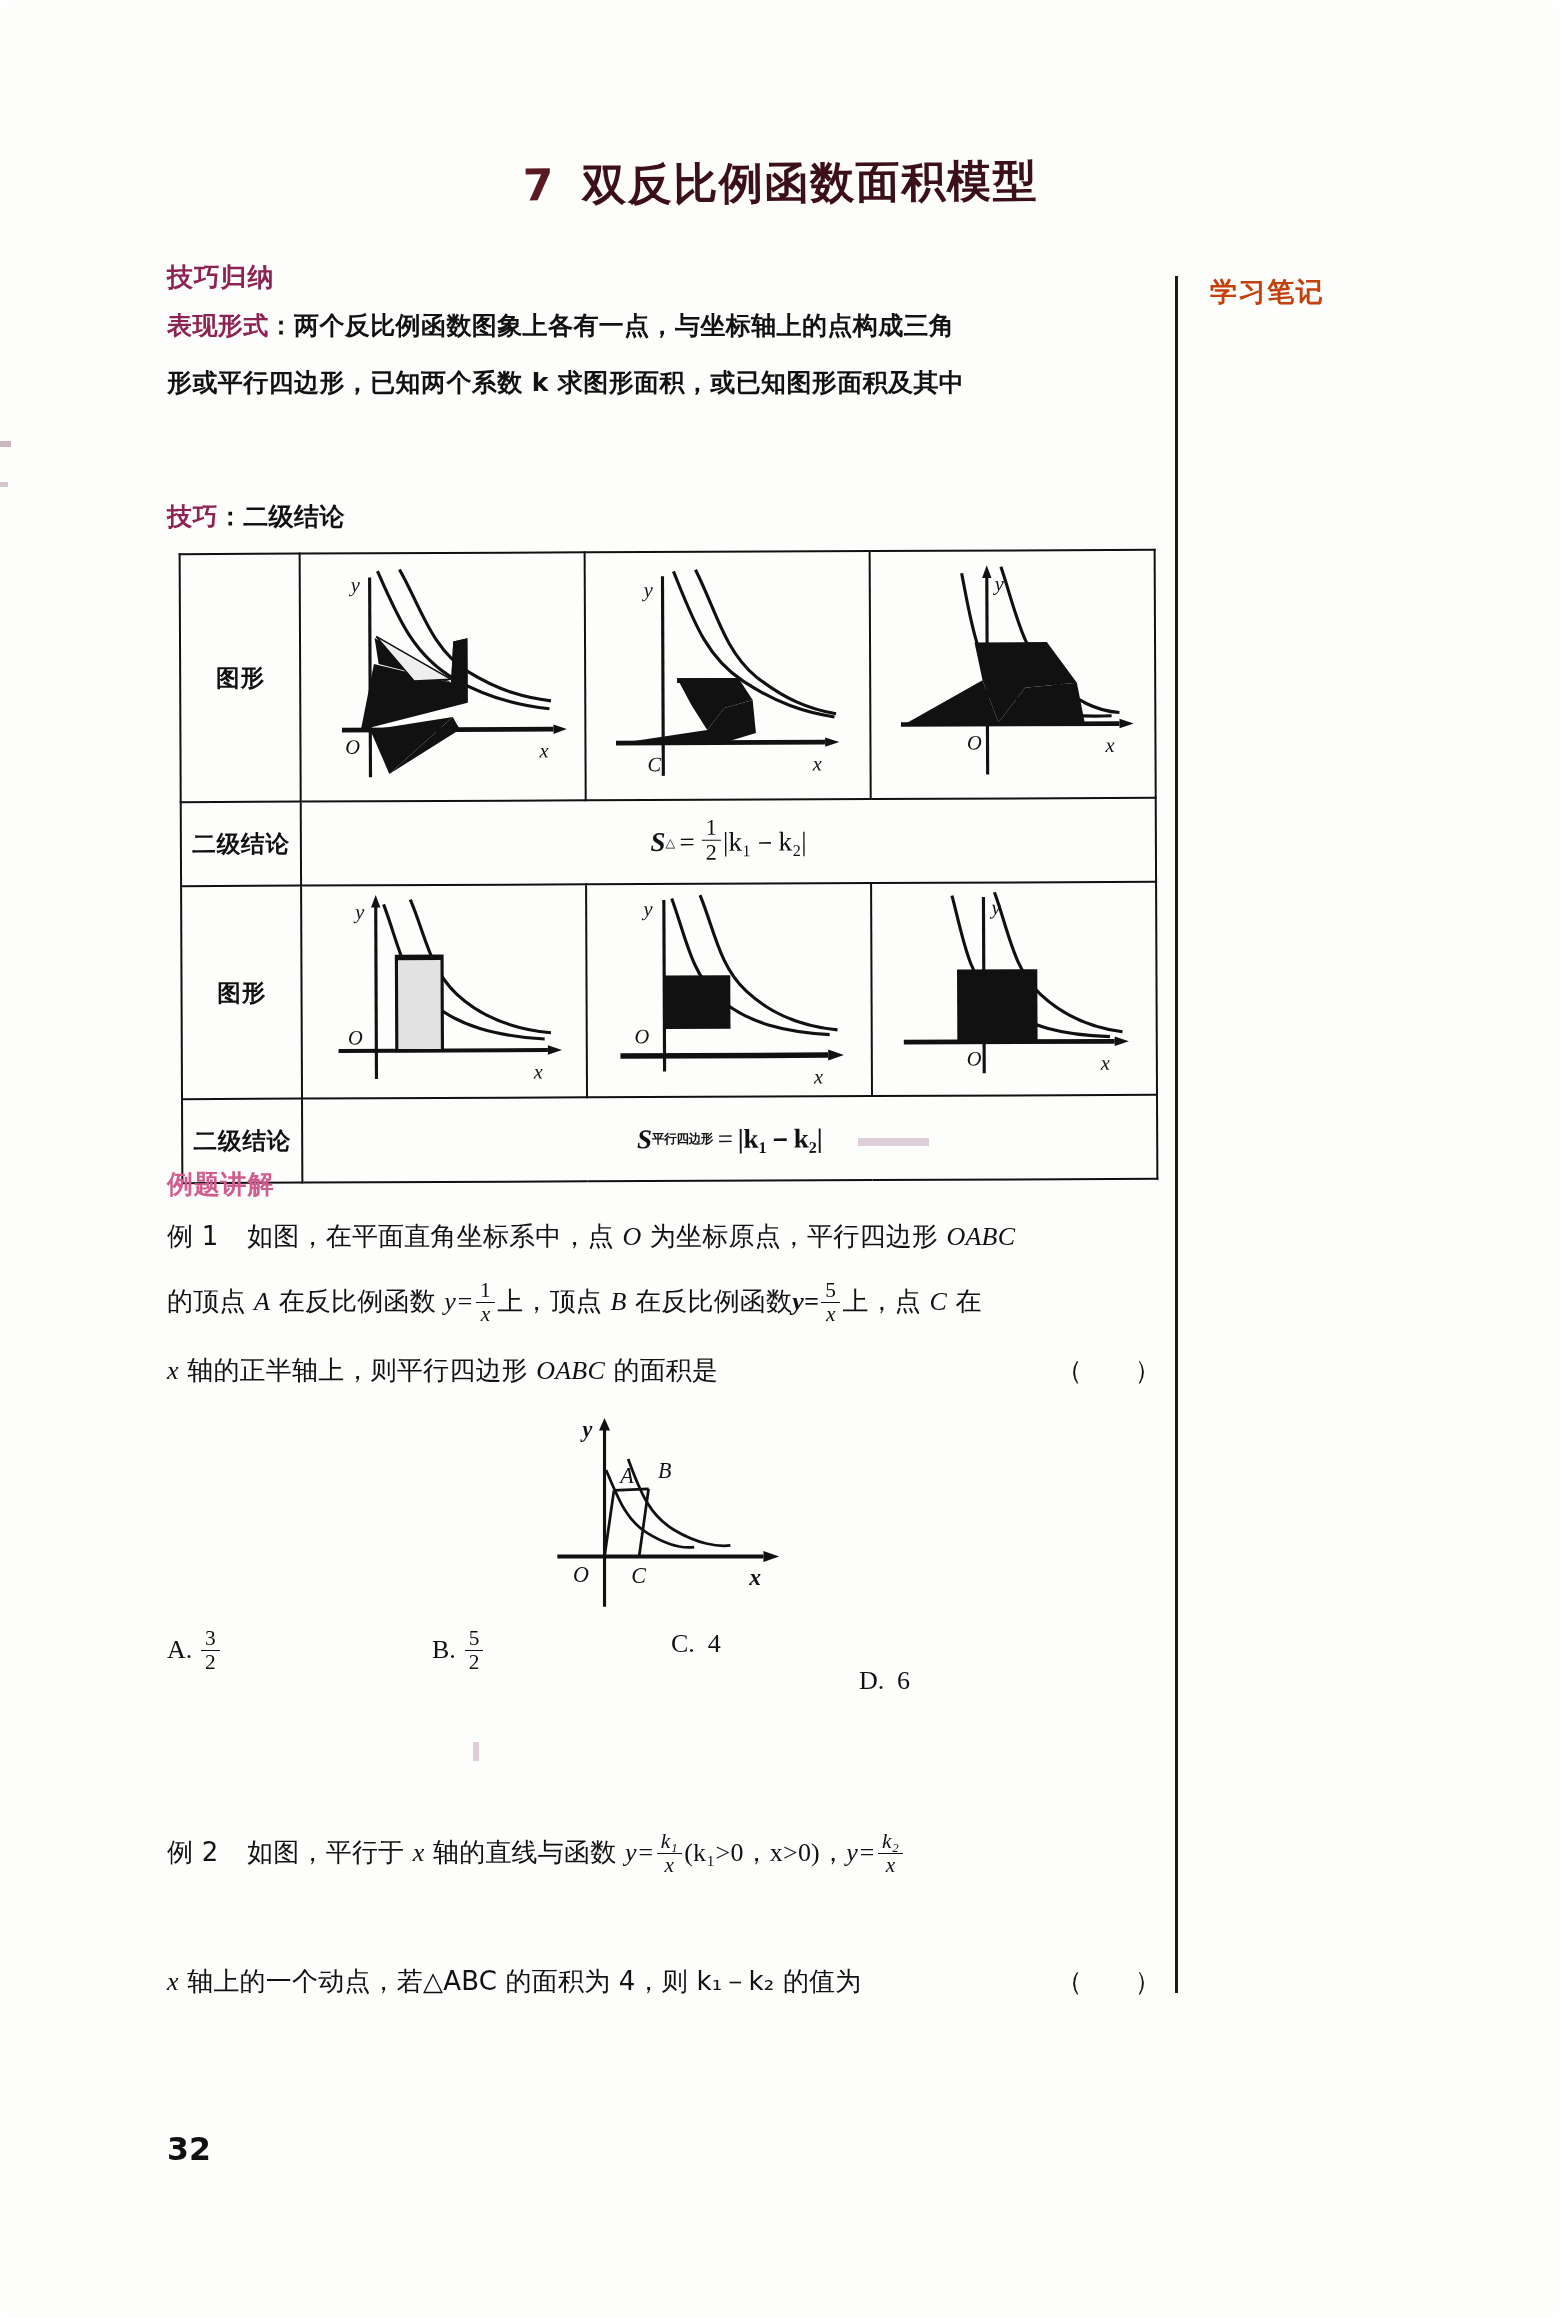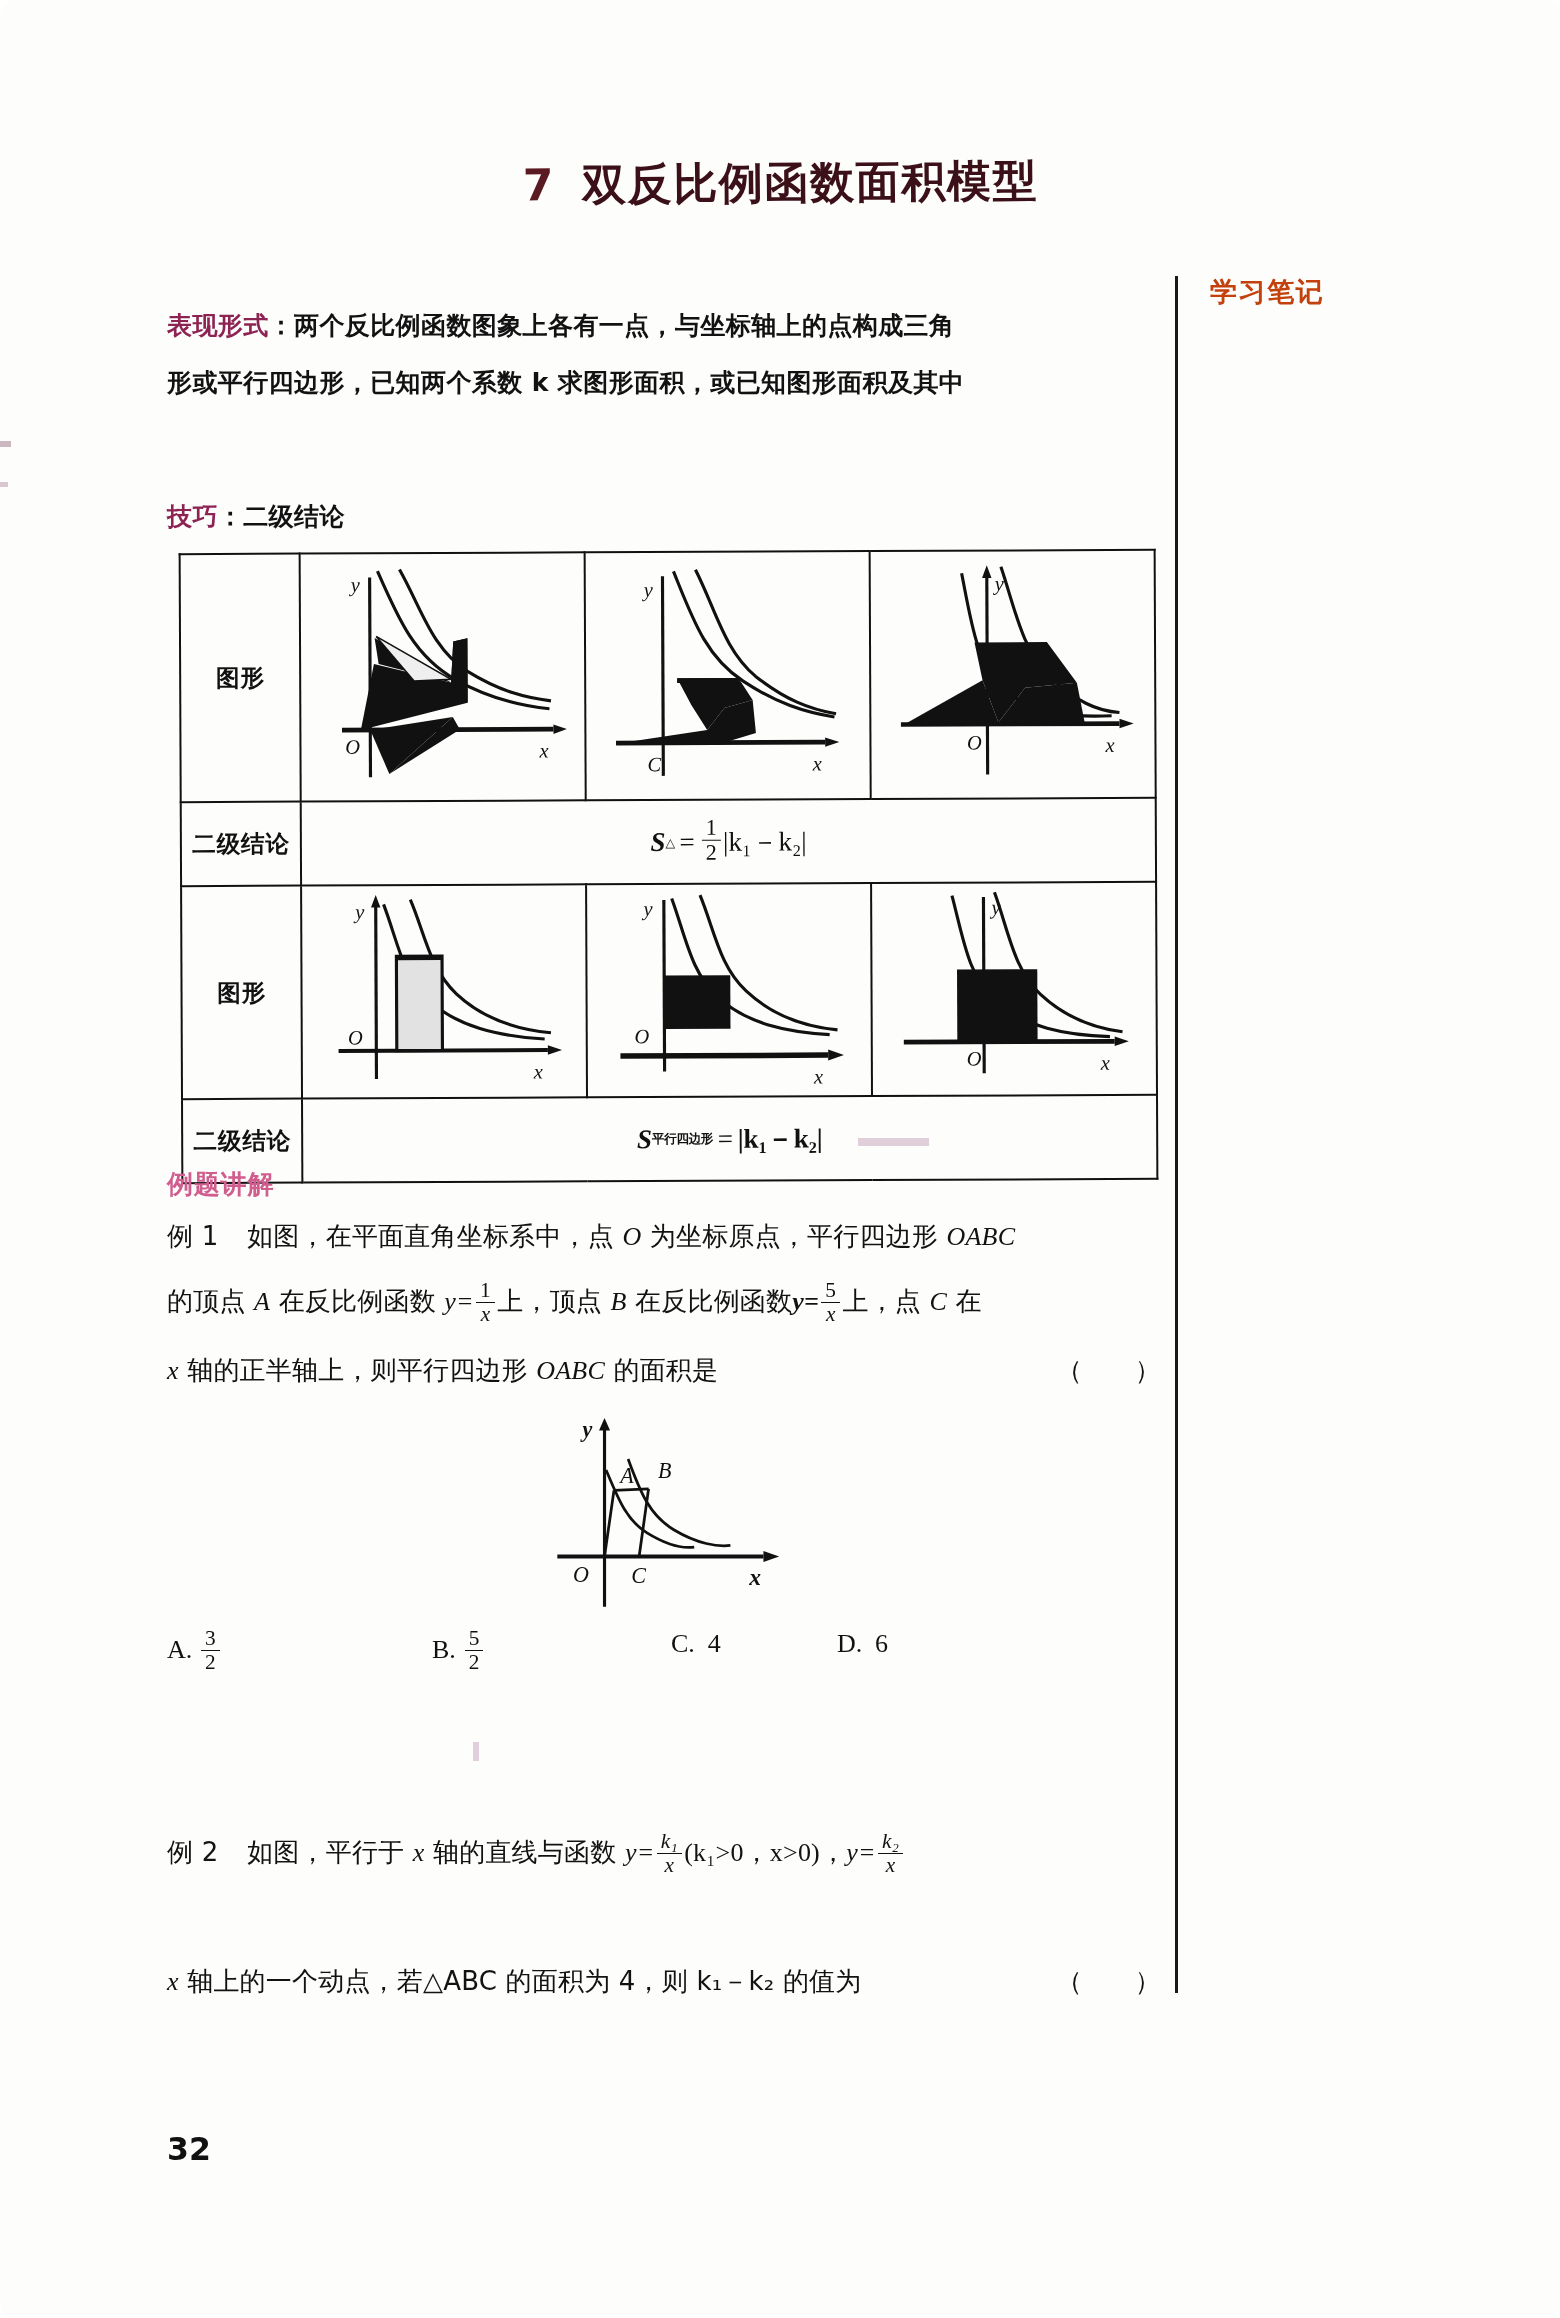--- a/index.html
+++ b/index.html
@@ -221,20 +221,23 @@
 
   <div class="chapter-title">
     <span class="num">7</span><span>双反比例函数面积模型</span>
   </div>
 
   <div class="note-divider"></div>
   <div class="note-label">学习笔记</div>
   <div class="left-edge-mark"></div>
   <div class="left-edge-mark2"></div>
 
+  <div class="col" style="top:260px;">
+    <div class="sec-head magenta">技巧归纳</div>
+  </div>
 
   <div class="col" style="top:313px;">
     <div class="body-line">
       <span class="lbl-magenta">表现形式</span><span>：两个反比例函数图象上各有一点，与坐标轴上的点构成三角</span>
     </div>
   </div>
   <div class="col" style="top:370px;">
     <div class="body-line">形或平行四边形，已知两个系数 k 求图形面积，或已知图形面积及其中</div>
   </div>
 
@@ -441,21 +444,21 @@
       <span>B.</span>
       <span class="frac">
         <span class="n">5</span>
         <span class="d">2</span>
       </span>
     </span>
     <span class="opt" style="left:504px;">
       <span>C.</span>
       <span style="margin-left:6.3px;">4</span>
     </span>
-    <span class="opt" style="left:670px;">
+    <span class="opt" style="left:692px;margin-top:37px;">
       <span>D.</span>
       <span style="margin-left:6.3px;">6</span>
     </span>
   </div>
 
 
   <div class="stray" style="left:473px; top:1742px; width:6.3px; height:19px;"></div>
 
 
   <div class="col" style="top:1832px;">

